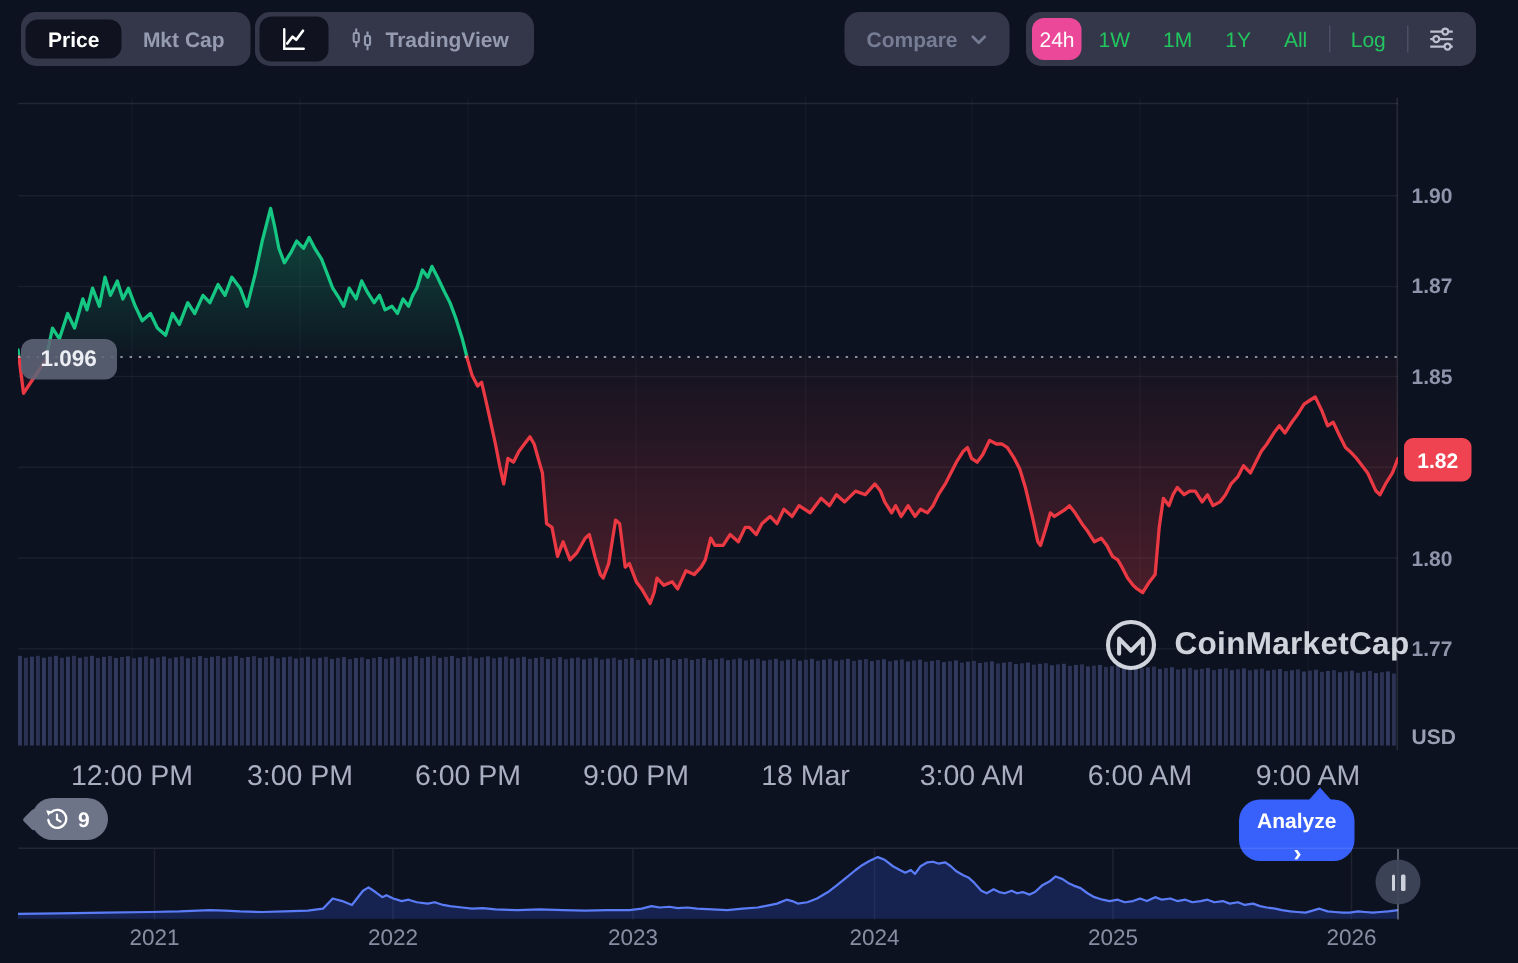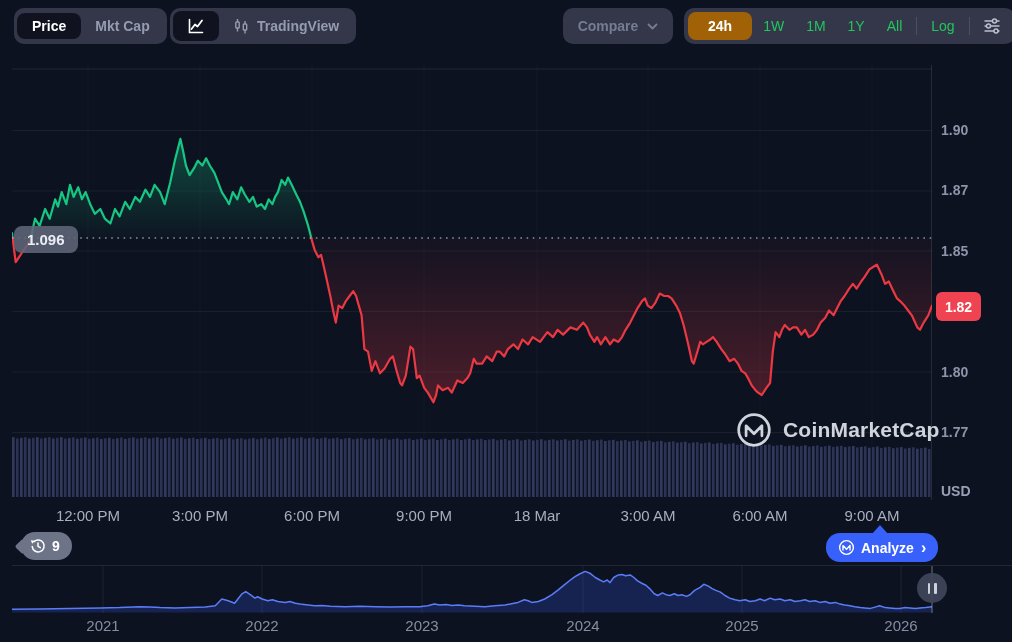--- a/index.html
+++ b/index.html
@@ -14,49 +14,49 @@
   .seg-active{background:#10131f;border-radius:8px;padding:6px 15px;color:#fff;
               font-weight:700;font-size:14px;line-height:1;display:flex;align-items:center;gap:7px;}
   .seg{padding:6px 14px;color:#959bb0;font-weight:600;font-size:14px;line-height:1;
        display:flex;align-items:center;gap:7px;}
   .compare{position:absolute;left:563px;top:8px;height:36px;width:110px;background:#343749;
            border-radius:10px;color:#757c94;font-weight:700;font-size:14px;
            display:flex;align-items:center;justify-content:center;gap:9px;}
   .ranges{position:absolute;left:684px;top:8px;height:36px;background:#343749;border-radius:10px;
           display:flex;align-items:center;padding:0 4px;}
   .rng{padding:6px 11px;color:#22c55e;font-weight:400;font-size:14px;line-height:1;border-radius:8px;}
-  .rng.active{background:#a16207;color:#fff;font-weight:700;padding:7px 20px;}
+  .rng.active{background:#ec4899;color:#fff;font-weight:400;padding:7px 5px;}
   .vdiv{width:1px;height:18px;background:#4a4f63;margin:0 3px;}
   .icon-btn{display:flex;align-items:center;padding:0 9px;color:#bcc1d0;}
 
   
   .main-svg{position:absolute;left:12px;top:65px;}
   .y-label{position:absolute;left:941px;width:60px;font-size:14px;font-weight:600;color:#8e94a9;line-height:16px;}
   .usd-label{position:absolute;left:941px;top:483px;font-size:14px;font-weight:700;color:#9aa0b3;}
   .price-badge{position:absolute;left:936px;top:292px;width:45px;height:29px;border-radius:6px;
                background:#ef4351;color:#fff;font-size:14px;font-weight:700;
                display:flex;align-items:center;justify-content:center;}
   .baseline-pill{position:absolute;left:14px;top:226px;padding:6px 13px;border-radius:8px;
                  background:rgba(94,101,119,0.88);color:#eceef4;font-size:15px;font-weight:600;line-height:1;}
   .x-label{position:absolute;top:507px;width:90px;margin-left:-45px;text-align:center;
-           font-size:15px;color:#a9aec0;font-weight:400;}
+           font-size:19px;color:#a9aec0;font-weight:400;}
 
   .watermark{position:absolute;left:735px;top:411px;display:flex;align-items:center;gap:10px;
              color:rgba(235,238,245,0.88);}
   .watermark .wm-text{font-size:21px;font-weight:700;letter-spacing:0.2px;}
 
   
   .history-pill{position:absolute;left:21px;top:532px;height:28px;background:#6e7488;border-radius:14px;
                 display:flex;align-items:center;gap:6px;padding:0 12px 0 9px;color:#fff;
                 font-size:14px;font-weight:700;}
   .history-tail{position:absolute;left:-4px;top:9px;width:11px;height:11px;background:#6e7488;
                 transform:rotate(45deg);border-radius:2px;}
-  .analyze-btn{position:absolute;left:826px;top:533px;height:29px;background:#3861fb;border-radius:14px;
+  .analyze-btn{position:absolute;left:826px;top:533px;height:41px;background:#3861fb;border-radius:14px;
                display:flex;align-items:center;gap:6px;padding:0 12px;color:#fff;
-               font-size:14px;font-weight:700;}
+               font-size:14px;font-weight:700;flex-direction:column;}
   .analyze-notch{position:absolute;left:872px;top:525px;width:0;height:0;
                  border-left:8px solid transparent;border-right:8px solid transparent;
                  border-bottom:9px solid #3861fb;}
   .analyze-arrow{font-size:16px;font-weight:700;margin-left:1px;}
   .nav-svg{position:absolute;left:12px;top:565px;overflow:visible;}
   .nav-handle{position:absolute;left:917px;top:573px;width:30px;height:30px;border-radius:50%;
               background:rgba(64,70,90,0.92);display:flex;align-items:center;justify-content:center;gap:4px;}
   .nav-handle i{display:block;width:2.5px;height:11px;background:#cdd1dc;border-radius:1px;}
   .year-label{position:absolute;top:617px;width:90px;margin-left:-45px;text-align:center;
               font-size:15px;color:#878ea2;}

